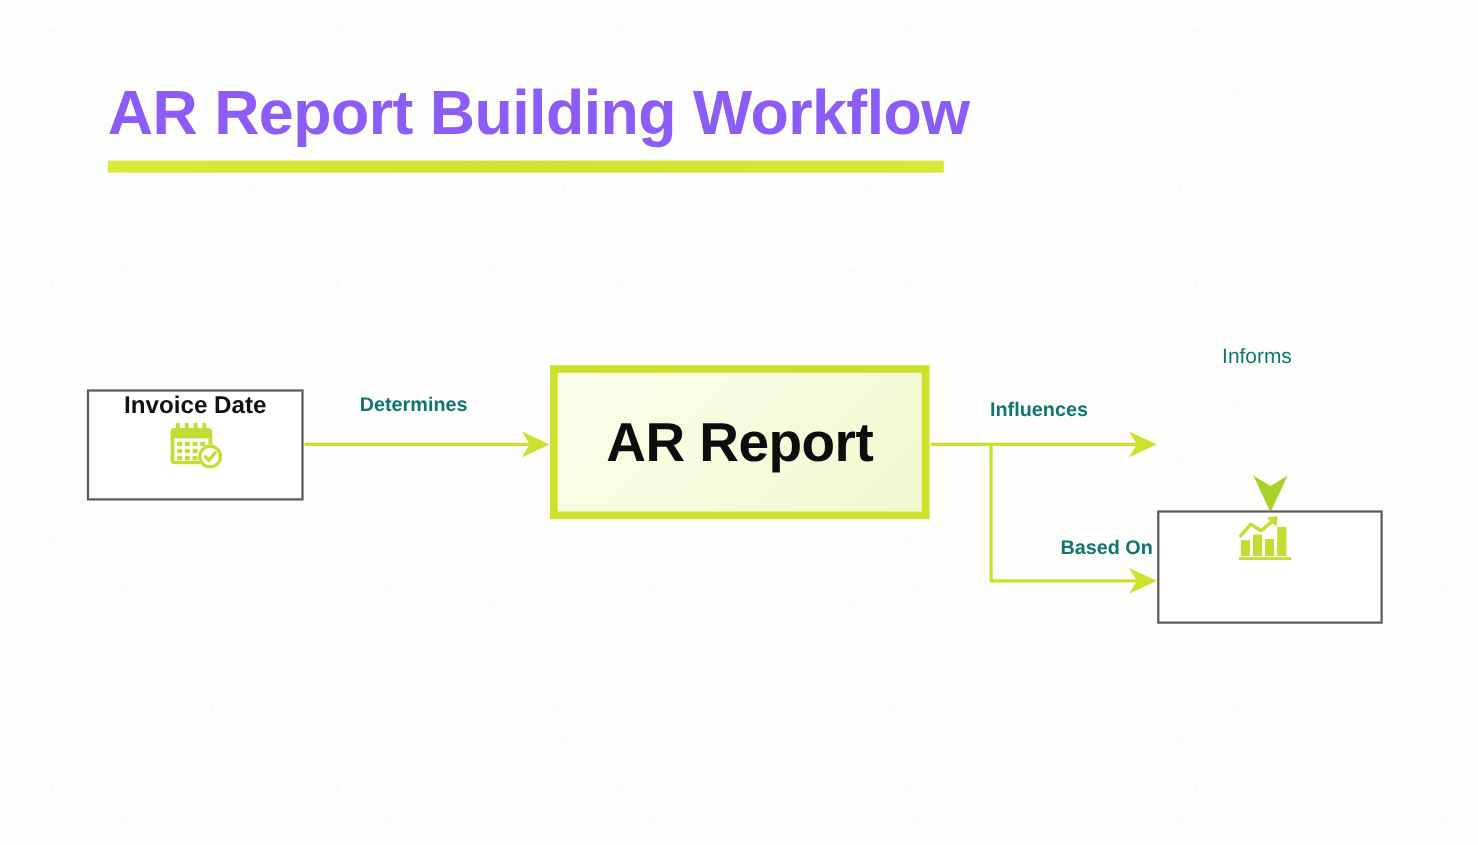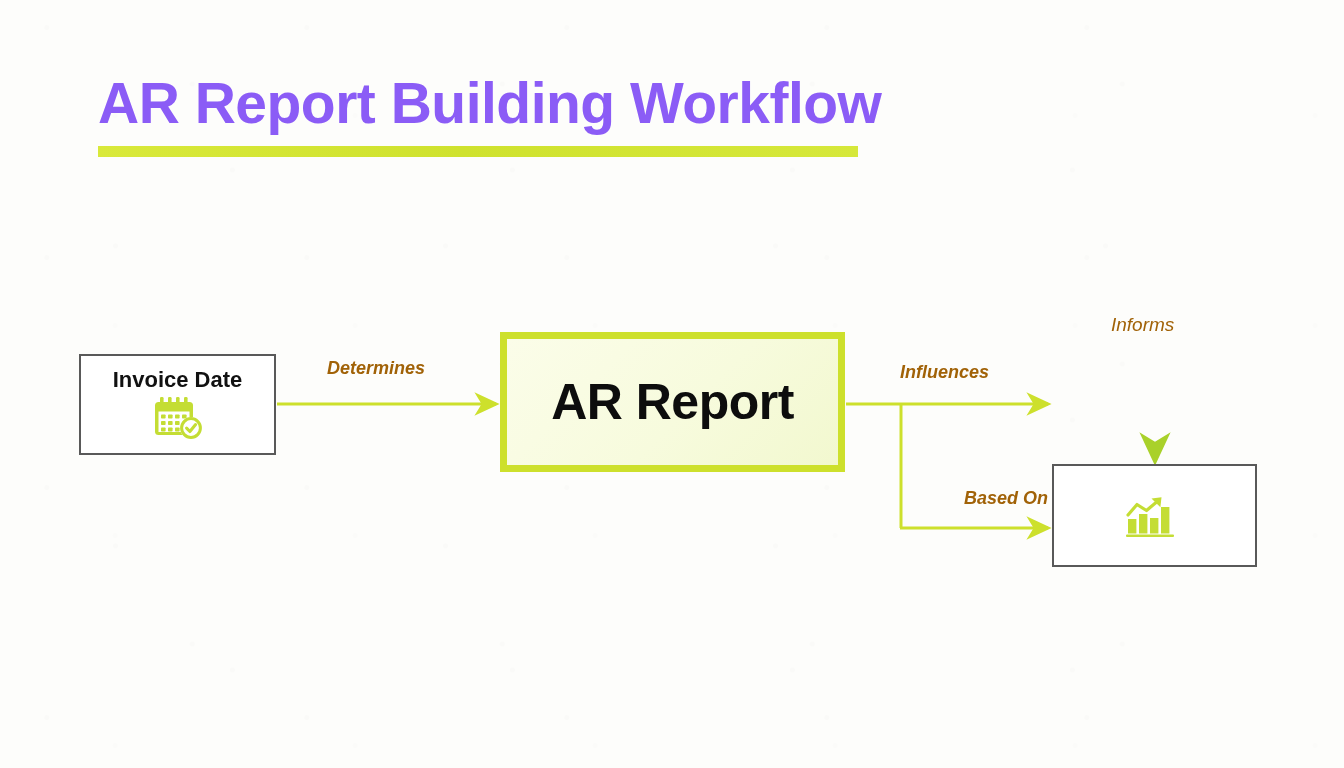--- a/index.html
+++ b/index.html
@@ -65,21 +65,21 @@
     top: 0;
   }
 
   
   .node {
     position: absolute;
     box-sizing: border-box;
     display: flex;
     flex-direction: column;
     align-items: center;
-    justify-content: center;
+    justify-content: flex-start;
     background: #ffffff;
     border: 2px solid #595959;
   }
   .node-label {
     font-size: 22px;
     font-weight: bold;
     color: #111111;
     white-space: nowrap;
     line-height: 1.1;
   }
@@ -132,23 +132,22 @@
     white-space: nowrap;
     letter-spacing: -0.5px;
     text-align: center;
   }
 
   
   .edge-label {
     position: absolute;
     font-size: 18px;
     font-weight: bold;
-    color: #a16207;
-    white-space: nowrap;
-    font-style: italic;
+    color: #0f766e;
+    white-space: nowrap;
   }
   #edge-label-determines { left: 327px; top: 358px; }
   #edge-label-influences { left: 900px; top: 362px; }
   #edge-label-based-on  { left: 964px; top: 488px; }
   #edge-label-informs   { left: 1111px; top: 314px; font-size: 19px; font-weight: normal; }
 </style>
 </head>
 <body>
 
 <div id="texture"></div>

